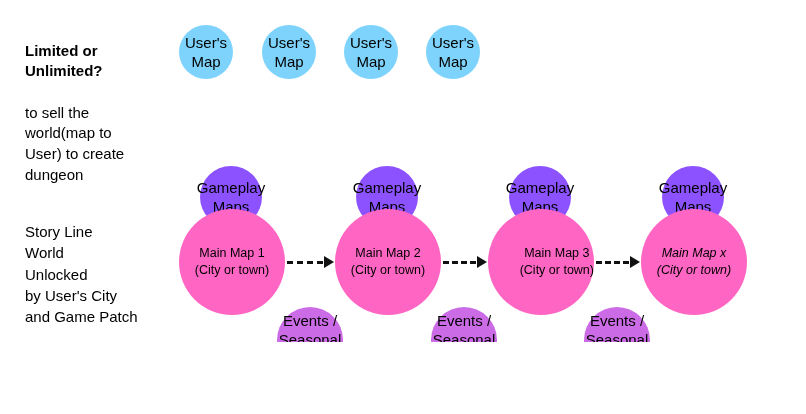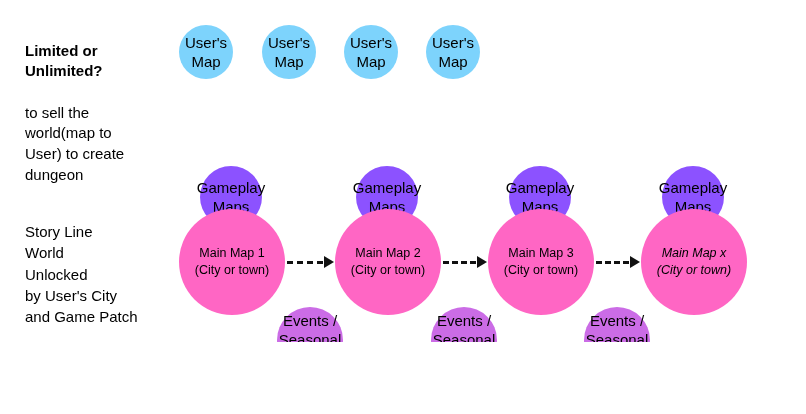--- a/index.html
+++ b/index.html
@@ -113,21 +113,21 @@
   </div>
 
   <div class="circle main-map" style="left:179px; top:209px;">
     <span>Main Map 1
 (City or town)</span>
   </div>
   <div class="circle main-map" style="left:335px; top:209px;">
     <span>Main Map 2
 (City or town)</span>
   </div>
-  <div class="circle main-map" style="left:488px; top:209px;">
+  <div class="circle main-map" style="left:488px; top:209px;justify-content:flex-end;">
     <span>Main Map 3
 (City or town)</span>
   </div>
   <div class="circle main-map" style="left:641px; top:209px;font-style:italic;">
     <span>Main Map x
 (City or town)</span>
   </div>
 
   <div class="arrow" style="left:287px; top:255px; width:47px;">
     <div class="arrow-line"></div>

